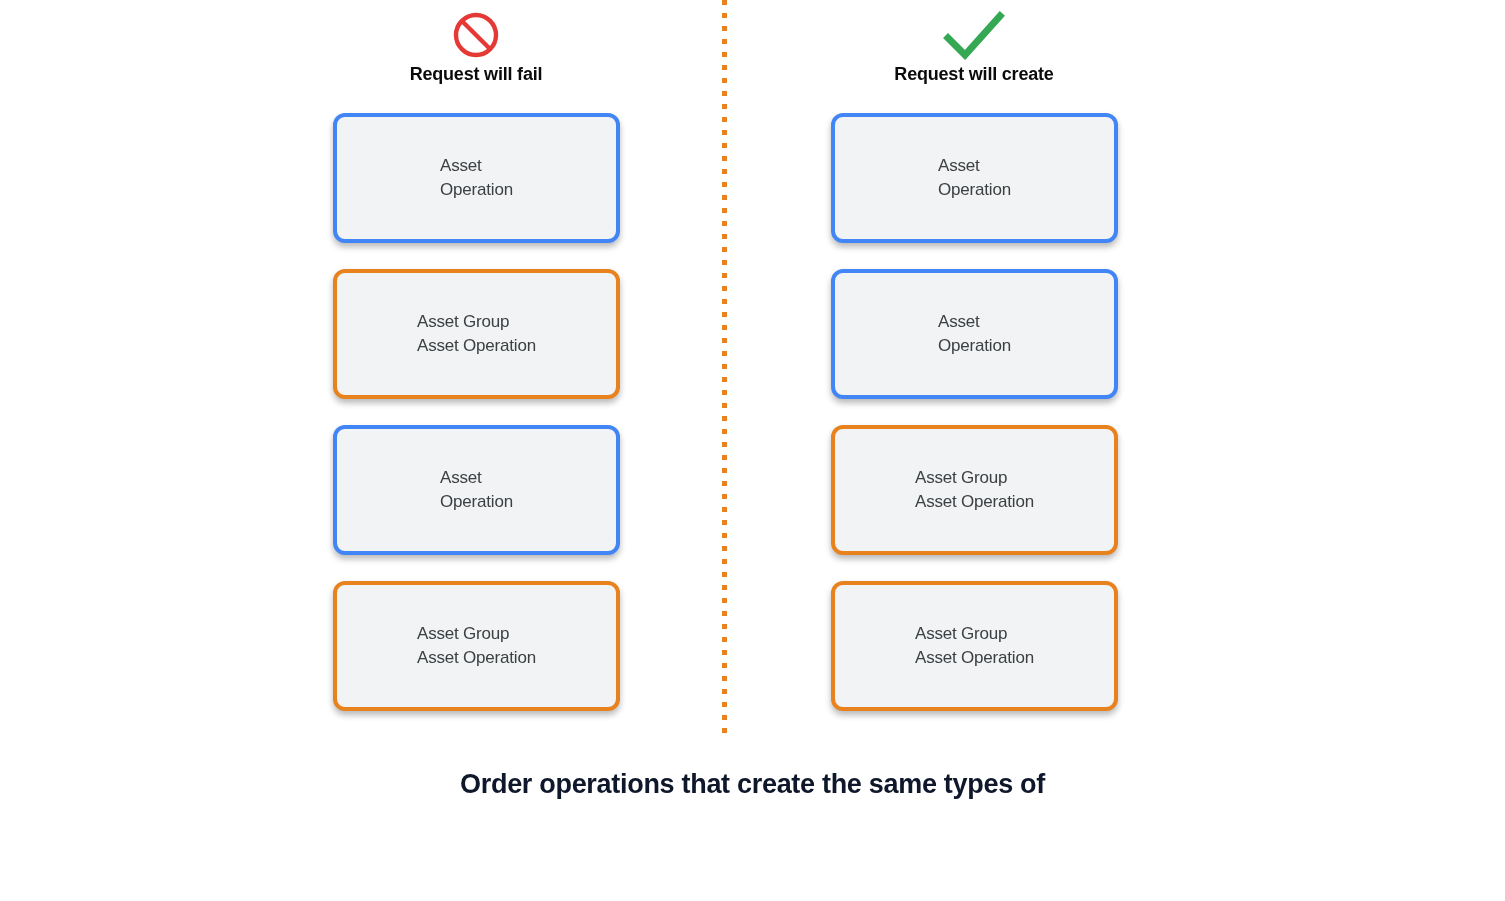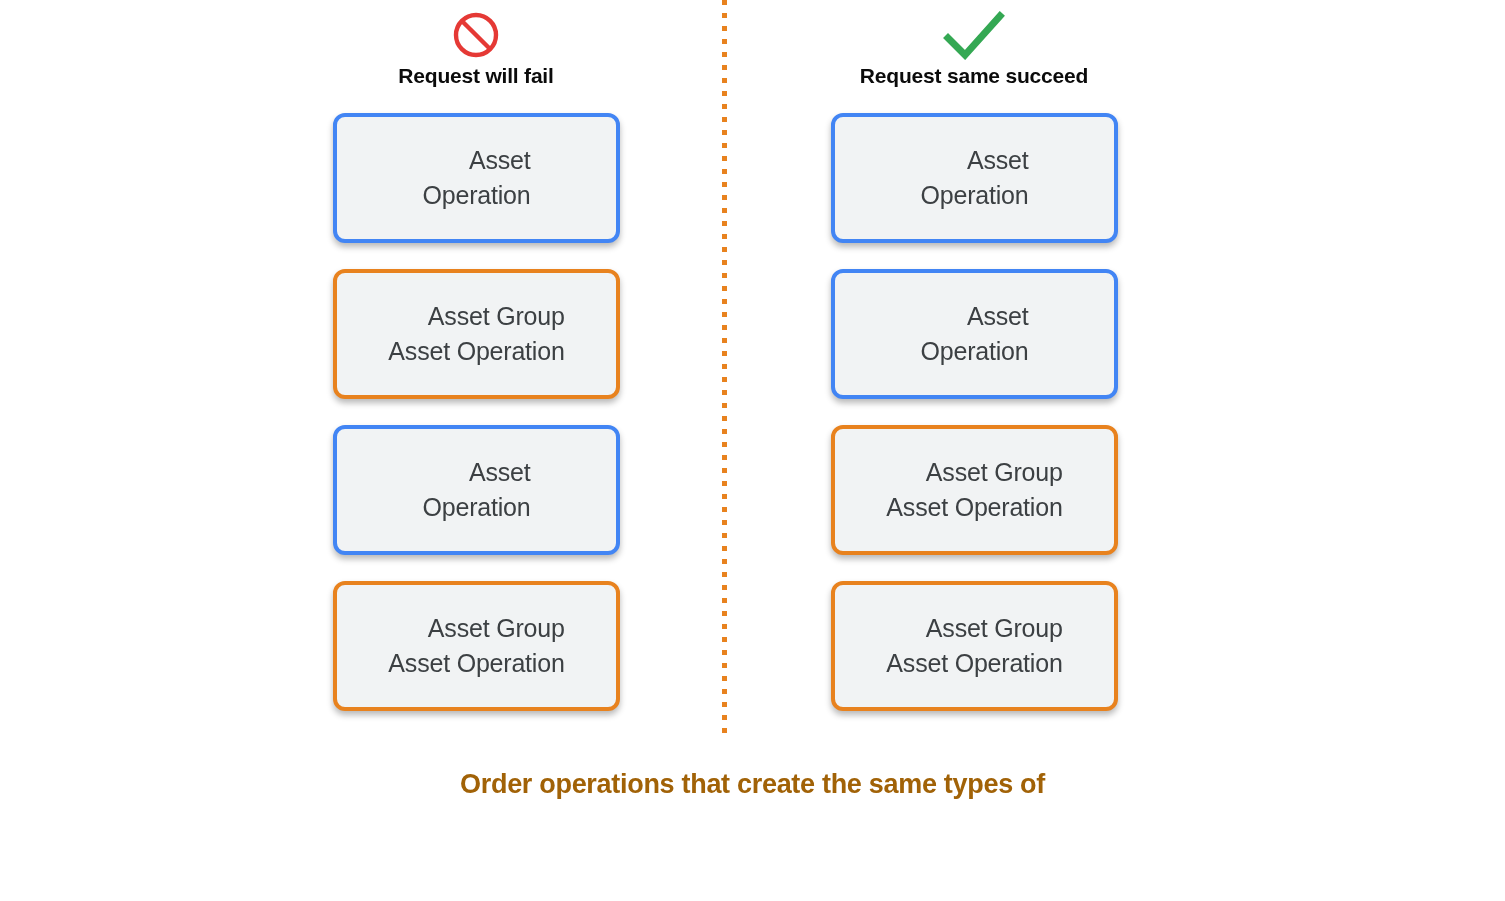--- a/index.html
+++ b/index.html
@@ -55,21 +55,21 @@
   }
   .header-icon {
     display: block;
     margin: 0 auto;
     height: 50px;
     line-height: 0;
   }
   .header-label {
     display: block;
     margin-top: 4px;
-    font-size: 21px;
+    font-size: 18px;
     font-weight: 700;
     color: #0b0b0b;
     letter-spacing: -0.2px;
     white-space: nowrap;
   }
 
   
   .box-stack {
     position: absolute;
     top: 113px;
@@ -86,42 +86,42 @@
     border: 4px solid #4285f4;
     background: #f1f3f4;
     box-shadow: 0 4px 6px rgba(0,0,0,0.28);
     display: flex;
     align-items: center;
     justify-content: center;
   }
   .op-box.orange { border-color: #e8821e; }
 
   .op-box-text {
-    font-size: 25px;
+    font-size: 17px;
     font-weight: 500;
     color: #3c4043;
     line-height: 1.42;
-    text-align: right;
+    text-align: left;
     white-space: pre-line;
     letter-spacing: -0.2px;
   }
 
   
   .caption {
     position: absolute;
     left: 0;
     top: 765px;
     width: 1505px;
     text-align: center;
   }
   .caption-line {
     display: block;
     font-size: 27px;
     font-weight: 700;
-    color: #a16207;
+    color: #0f172a;
     line-height: 1.42;
     letter-spacing: -0.3px;
   }
 </style>
 </head>
 <body>
 
 <div id="diagram-root">
 
   <div class="divider"></div>
@@ -159,21 +159,21 @@
   </div>
 
   <div class="column right">
 
     <div class="column-header">
       <span class="header-icon">
         <svg width="68" height="50" viewBox="0 0 68 50" aria-hidden="true">
           <polyline points="8,28 25,45 60,6" fill="none" stroke="#34a853" stroke-width="7" stroke-linecap="square" stroke-linejoin="miter"></polyline>
         </svg>
       </span>
-      <span class="header-label">Request same succeed</span>
+      <span class="header-label">Request will create</span>
     </div>
 
     <div class="box-stack">
       <div class="op-box">
         <span class="op-box-text">Asset
 Operation</span>
       </div>
       <div class="op-box">
         <span class="op-box-text">Asset
 Operation</span>

